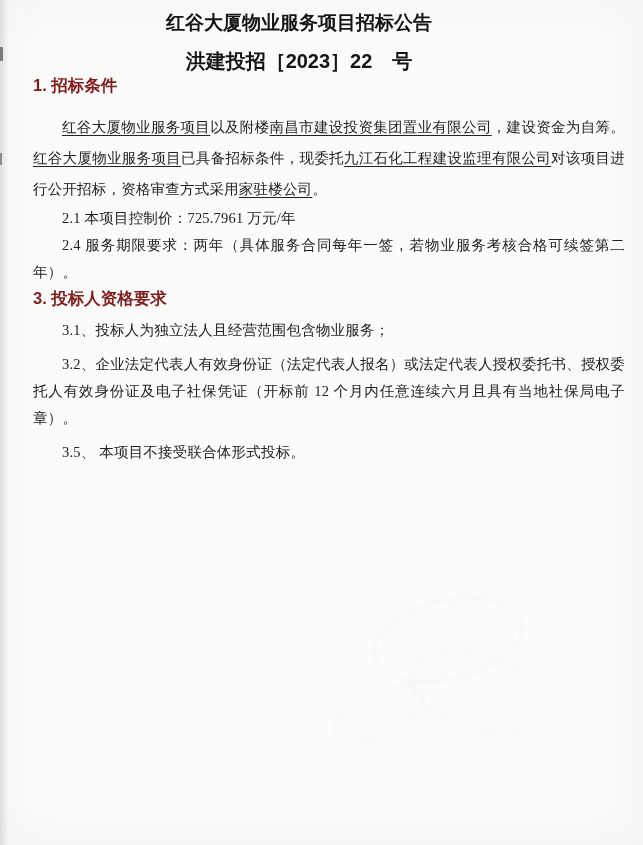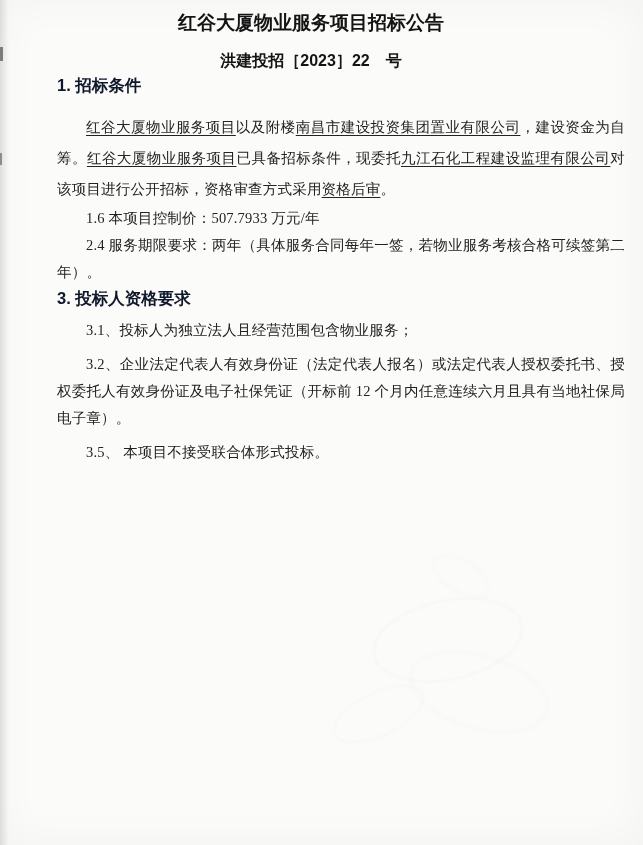--- a/index.html
+++ b/index.html
@@ -11,49 +11,48 @@
   .page {
     position:relative;
     width:643px; height:845px;
     background:#fbfbf9;
     overflow:hidden;
     color:#1c1c1c;
     box-shadow: inset 0 0 45px rgba(0,0,0,0.035);
   }
   .content {
     padding:6px 18px 0 33px;
-    margin-left:24px;
   }
   .doc-title {
     margin:4px 0 0 0;
     padding-right:60px;
     text-align:center;
     font-family:"Liberation Sans","DejaVu Sans",sans-serif;
     font-weight:bold;
     font-size:19px;
     line-height:26px;
     color:#141414;
   }
   .doc-number {
     margin:13px 0 0 0;
     padding-right:60px;
     text-align:center;
     font-family:"Liberation Sans","DejaVu Sans",sans-serif;
     font-weight:bold;
-    font-size:16px;
+    font-size:20px;
     line-height:24px;
     color:#141414;
   }
   h3.sec {
     margin:0;
     font-family:"Liberation Sans","DejaVu Sans",sans-serif;
     font-weight:bold;
     font-size:16.5px;
     line-height:24px;
-    color:#0f172a;
+    color:#7f1d1d;
   }
   .sec1 { margin-top:26px; }
   .sec2 { margin-top:13px; }
   .sec3 { margin-top:10px; }
   p.body {
     margin:0;
     font-size:14.5px;
     line-height:27px;
     text-align:justify;
     text-indent:2em;
@@ -114,23 +113,23 @@
 </head>
 <body>
 
 <div class="page">
   <div class="content">
 
     <h1 class="doc-title">红谷大厦物业服务项目招标公告</h1>
     <h2 class="doc-number">洪建投招［2023］22　号</h2>
 
     <h3 class="sec sec1">1. 招标条件</h3>
-    <p class="body para1"><span class="u">红谷大厦物业服务项目</span><span>以及附楼</span><span class="u">南昌市建设投资集团置业有限公司</span><span>，建设资金为自筹。</span><span class="u">红谷大厦物业服务项目</span><span>已具备招标条件，现委托</span><span class="u">九江石化工程建设监理有限公司</span><span>对该项目进行公开招标，资格审查方式采用</span><span class="u">资格后审</span><span>。</span></p>
+    <p class="body para1"><span class="u">红谷大厦物业服务项目</span><span>以及附楼</span><span class="u">南昌市建设投资集团置业有限公司</span><span>，建设资金为自筹。</span><span class="u">红谷大厦物业服务项目</span><span>已具备招标条件，现委托</span><span class="u">九江石化工程建设监理有限公司</span><span>对该项目进行公开招标，资格审查方式采用</span><span class="u">家驻楼公司</span><span>。</span></p>
 
-    <p class="body it first">1.6 本项目控制价：507.7933 万元/年</p>
+    <p class="body it first">2.1 本项目控制价：725.7961 万元/年</p>
     <p class="body it">2.4 服务期限要求：两年（具体服务合同每年一签，若物业服务考核合格可续签第二年）。</p>
 
     <h3 class="sec sec3">3. 投标人资格要求</h3>
     <p class="body it3 first">3.1、投标人为独立法人且经营范围包含物业服务；</p>
     <p class="body it3">3.2、企业法定代表人有效身份证（法定代表人报名）或法定代表人授权委托书、授权委托人有效身份证及电子社保凭证（开标前 12 个月内任意连续六月且具有当地社保局电子章）。</p>
     <p class="body it3">3.5、 本项目不接受联合体形式投标。</p>
 
   </div>
 
   <div class="edge-left"></div>

